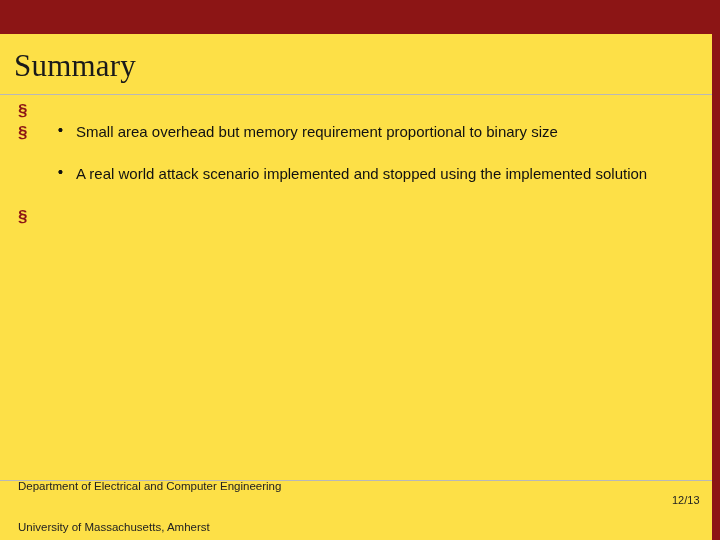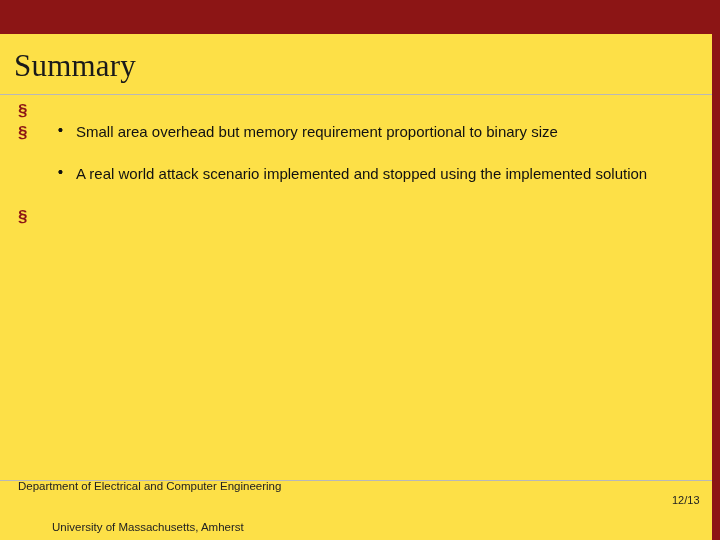--- a/index.html
+++ b/index.html
@@ -110,21 +110,20 @@
     top: 480px;
     font-size: 11.5px;
     color: #222222;
   }
   .footer-line2 {
     position: absolute;
     left: 18px;
     top: 521px;
     font-size: 11.5px;
     color: #222222;
-    margin-left: 34px;
   }
   .page-num {
     position: absolute;
     left: 672px;
     top: 494px;
     font-size: 11px;
     color: #222222;
     text-align: left;
   }
 </style>

